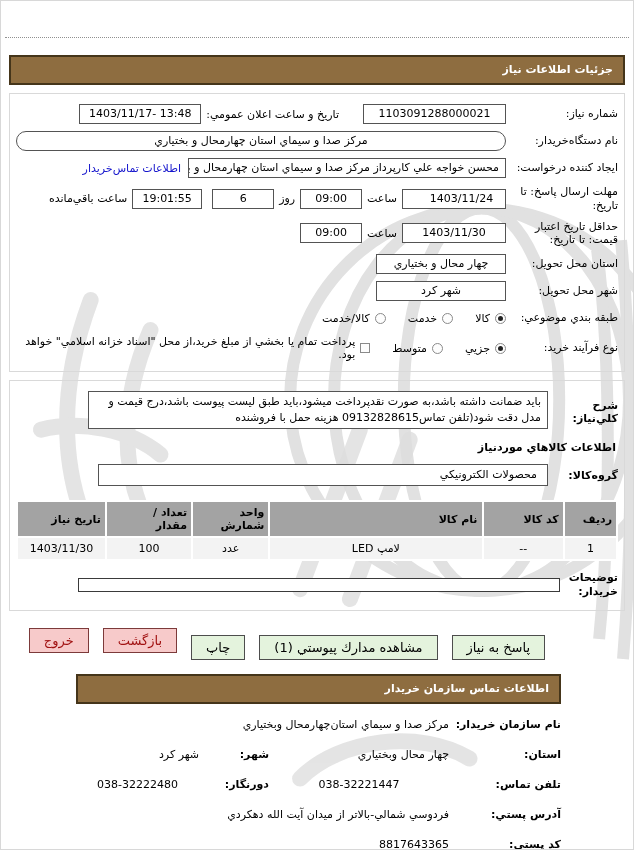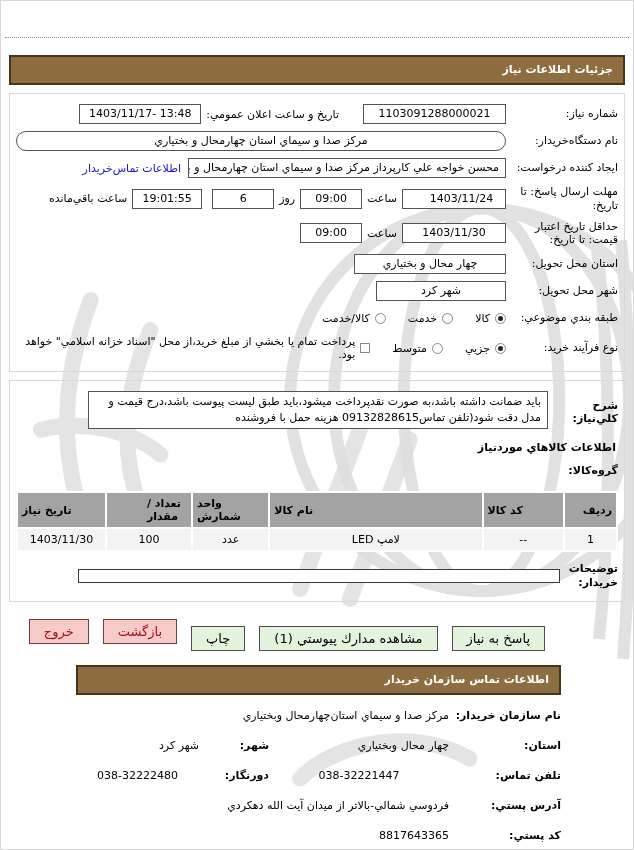--- a/index.html
+++ b/index.html
@@ -80,21 +80,21 @@
   .group-label { font-weight:bold; width:70px; flex:0 0 70px; }
   .group-box {
     border:1px solid #545454; background:#fff;
     height:22px; line-height:20px; padding:0 10px;
     flex:0 0 450px; text-align:right;
   }
 
   table.goods { border-collapse:collapse; width:100%; margin:14px 0 10px 0; }
   table.goods th {
     background:#a3a3a3; color:#000; font-weight:bold; font-size:11px;
-    padding:4px 4px; border:2px solid #fff; text-align:left;
+    padding:4px 4px; border:2px solid #fff; text-align:right;
   }
   table.goods td {
     background:#f3f3f3; padding:4px 4px; text-align:center;
     border:2px solid #fff; font-size:11px;
   }
 
   .comments-row { display:flex; align-items:center; }
   .comments-label { font-weight:bold; width:58px; flex:0 0 58px; line-height:1.3; }
   .comments-box {
     border:1px solid #3a3a3a; background:#fff;
@@ -178,21 +178,21 @@
 
     <div class="frow">
       <div class="flabel">حداقل تاريخ اعتبار قيمت: تا تاريخ:</div>
       <div class="fbox ltr" style="width:104px;">1403/11/30</div>
       <span class="small-lbl">ساعت</span>
       <div class="fbox ltr" style="width:62px;">09:00</div>
     </div>
 
     <div class="frow">
       <div class="flabel">استان محل تحويل:</div>
-      <div class="fbox" style="width:152px;">چهار محال و  بختياري</div>
+      <div class="fbox" style="width:130px;">چهار محال و  بختياري</div>
     </div>
 
     <div class="frow">
       <div class="flabel">شهر محل تحويل:</div>
       <div class="fbox" style="width:130px;">شهر كرد</div>
     </div>
 
     <div class="frow">
       <div class="flabel">طبقه بندي موضوعي:</div>
       <div class="opt">
@@ -231,20 +231,21 @@
 
     <div class="desc-row">
       <div class="desc-label">شرح كلي‌نياز:</div>
       <div class="desc-box">بايد ضمانت داشته باشد،به صورت نقدپرداخت ميشود،بايد طبق ليست پيوست باشد،درج قيمت و مدل دقت شود(تلفن تماس09132828615 هزينه حمل با فروشنده</div>
     </div>
 
     <div class="subheading">اطلاعات كالاهاي موردنياز</div>
 
     <div class="group-row">
       <div class="group-label">گروه‌كالا:</div>
+      <div class="group-box">محصولات  الكترونيكي</div>
     </div>
 
     <table class="goods">
       <thead>
         <tr>
           <th style="width:42px;padding-left:18px;">رديف</th>
           <th style="width:92px;">كد كالا</th>
           <th style="width:250px;">نام كالا</th>
           <th style="width:82px;">واحد شمارش</th>
           <th style="width:88px;padding-left:40px;">تعداد / مقدار</th>

